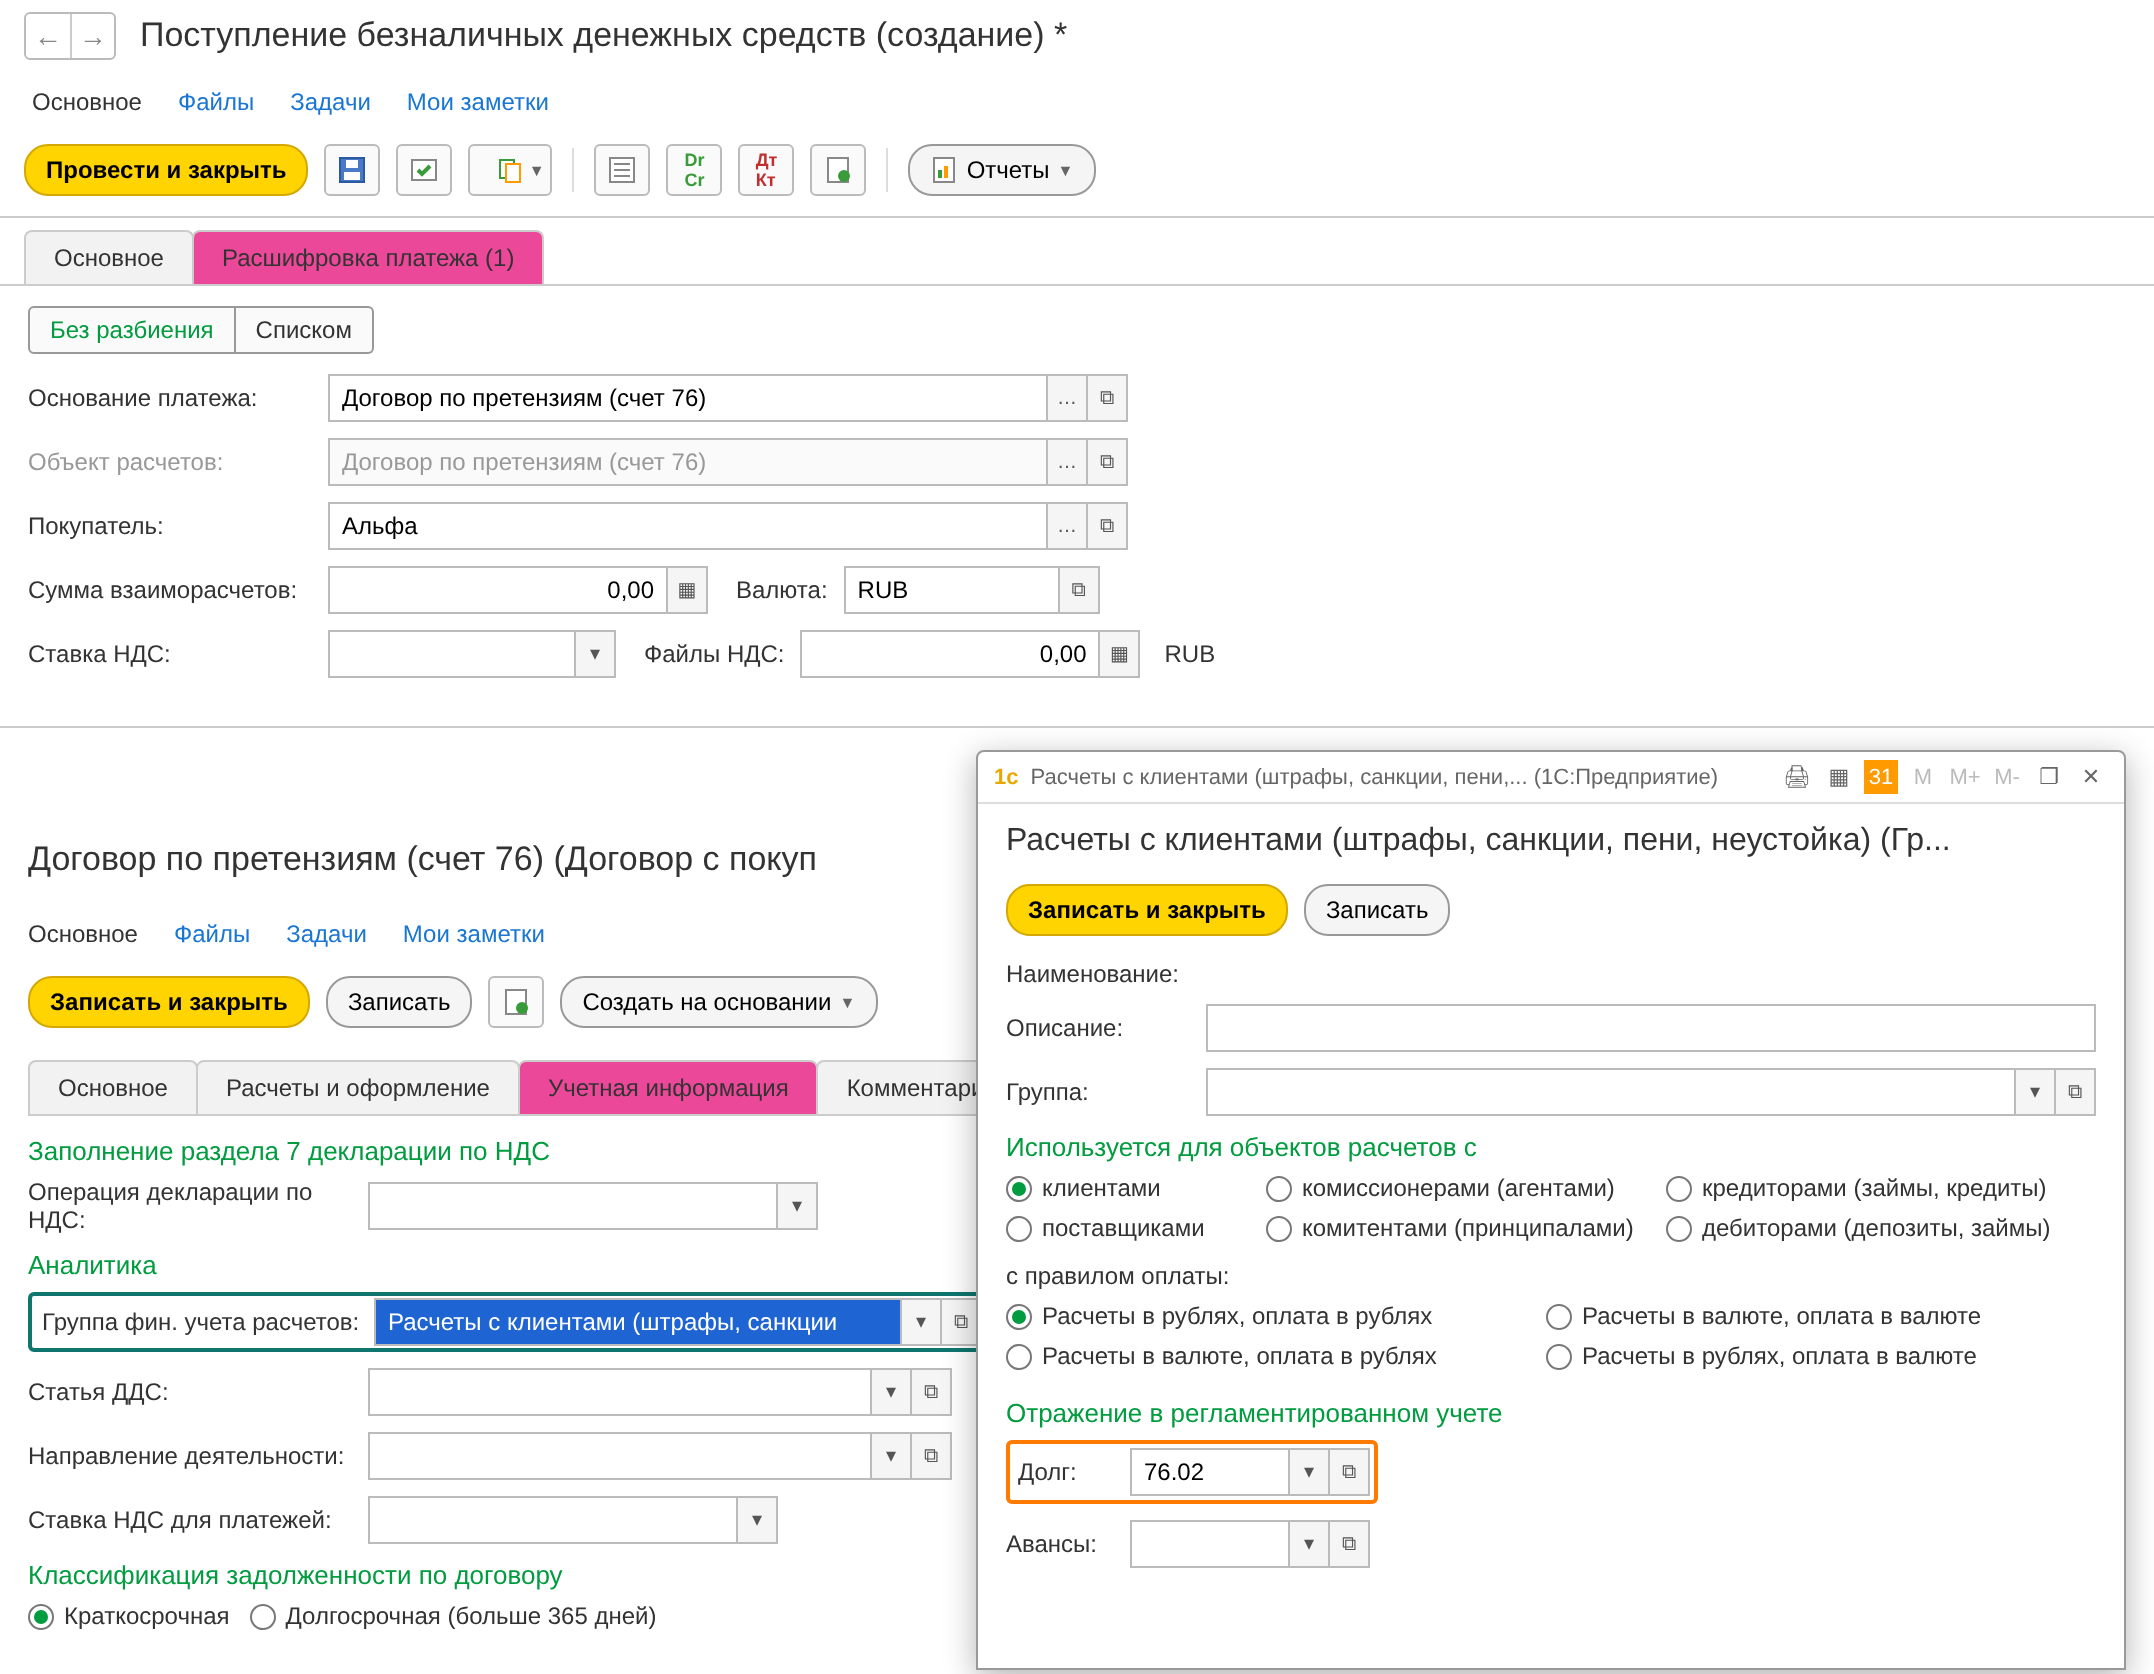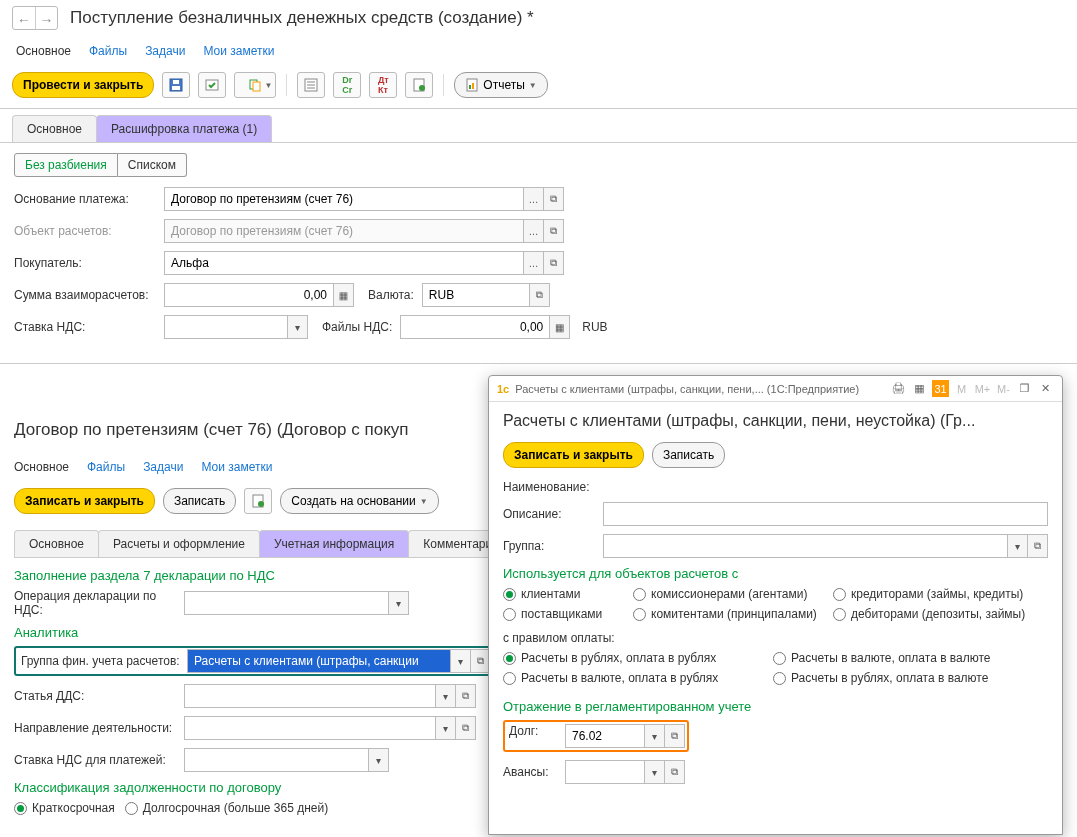--- a/index.html
+++ b/index.html
@@ -45,21 +45,21 @@
   .tab {
     padding: 6px 14px;
     border: 1px solid #ccc;
     border-bottom: none;
     background: #f2f2f2;
     cursor: pointer;
     margin-right: -1px;
     border-top-left-radius: 4px;
     border-top-right-radius: 4px;
   }
-  .tab.active { background: #c4b5fd; position: relative; z-index: 2; }
+  .tab.active { background: #ec4899; position: relative; z-index: 2; }
   .inner-pad { padding: 10px 14px; }
   .mode-btns { display: flex; margin-bottom: 10px; }
   .mode-btn { padding: 4px 10px; border: 1px solid #999; background: #fafafa; cursor: pointer; }
   .mode-btn:first-child { border-radius: 3px 0 0 3px; }
   .mode-btn:last-child { border-radius: 0 3px 3px 0; border-left: none; }
   .mode-btn.active { color: #009c3f; text-align: right; }
   .form-row { display: flex; align-items: center; margin-bottom: 8px; }
   .form-row label { width: 150px; color: #333; }
   .form-row label.muted { color: #999; }
   .input-combo { display: flex; align-items: center; }
@@ -433,21 +433,21 @@
         </div>
       <div class="radio-item">
           <span class="radio-circle"></span>
           <span>Расчеты в рублях, оплата в валюте</span>
         </div>
     </div>
 
     <div class="sec-header" style="margin-top:14px">Отражение в регламентированном учете</div>
 
     <div class="form-row">
-      <div class="orange-box" style="display:flex;padding:2px;border-radius:3px">
+      <div class="orange-box" style="display:flex;align-items:center;padding:2px;border-radius:3px">
         <label style="width:58px;padding-left:2px">Долг:</label>
         <div class="input-combo">
           <input class="text-input" style="width: 80px;" value="76.02">
           <button class="mini-btn">▾</button>
           <button class="mini-btn">⧉</button>
         </div>
       </div>
     </div>
 
     <div class="form-row">

